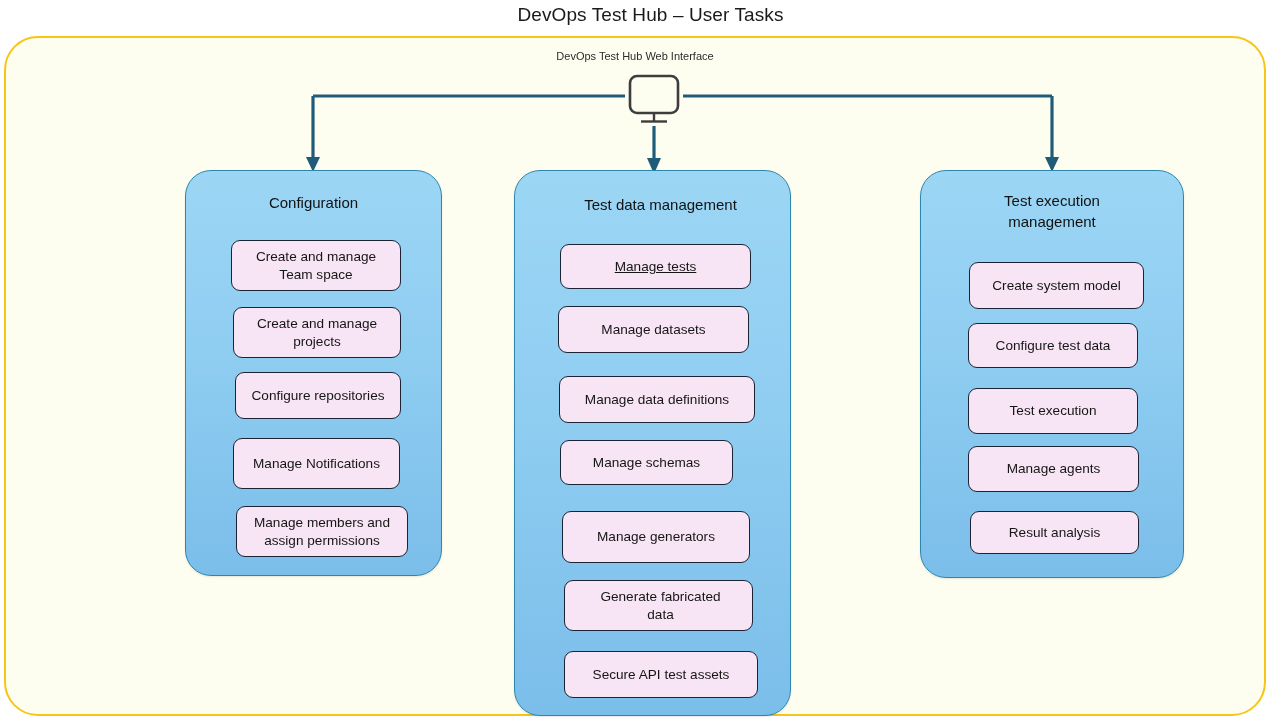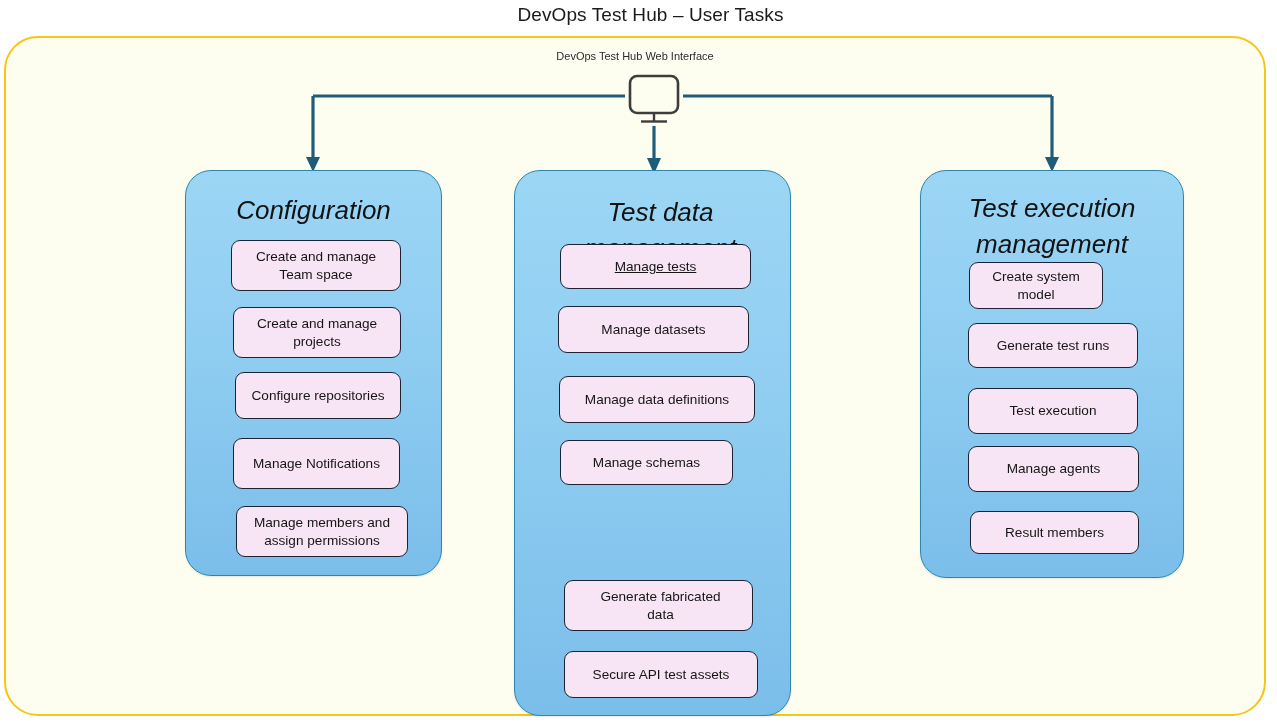--- a/index.html
+++ b/index.html
@@ -80,26 +80,25 @@
   .group-panel {
     position: absolute;
     box-sizing: border-box;
     border: 1.6px solid #2E86AB;
     border-radius: 26px;
     background: linear-gradient(180deg, #9CD6F5 0%, #8FCDF1 45%, #7BBEEA 100%);
     box-shadow: 0 1px 2px rgba(0,0,0,0.10);
   }
   .group-title {
     text-align: center;
-    font-size: 26px;
+    font-size: 15px;
     color: #121212;
     line-height: 1.38;
     padding: 0 10px;
     white-space: pre-line;
-    font-style: italic;
   }
 
   
   .task-box {
     position: absolute;
     box-sizing: border-box;
     border: 1.9px solid #1c2433;
     border-radius: 9px;
     background: #F7E4F4;
     display: flex;
@@ -156,27 +155,28 @@
   <div class="task-box" style="left:236px; top:506px; width:172px; height:51px;">Manage members and
 assign permissions</div>
 
   <div class="group-panel" style="left:514px; top:170px; width:277px; height:546px;">
     <div class="group-title" style="margin-top:24px;margin-left:16px;">Test data management</div>
   </div>
   <div class="task-box" style="left:560px; top:244px; width:191px; height:45px;text-decoration:underline;">Manage tests</div>
   <div class="task-box" style="left:558px; top:306px; width:191px; height:47px;">Manage datasets</div>
   <div class="task-box" style="left:559px; top:376px; width:196px; height:47px;">Manage data definitions</div>
   <div class="task-box" style="left:560px; top:440px; width:173px; height:45px;">Manage schemas</div>
+  <div class="task-box" style="left:562px; top:511px; width:188px; height:52px;">Manage generators</div>
   <div class="task-box" style="left:564px; top:580px; width:189px; height:51px;padding-left:10px;">Generate fabricated
 data</div>
   <div class="task-box" style="left:564px; top:651px; width:194px; height:47px;">Secure API test assets</div>
 
   <div class="group-panel" style="left:920px; top:170px; width:264px; height:408px;">
     <div class="group-title" style="margin-top:20px;">Test execution
 management</div>
   </div>
-  <div class="task-box" style="left:969px; top:262px; width:134px; height:47px;text-align:center;">Create system model</div>
-  <div class="task-box" style="left:968px; top:323px; width:170px; height:45px;">Generate test runs</div>
+  <div class="task-box" style="left:969px; top:262px; width:175px; height:47px;text-align:center;">Create system model</div>
+  <div class="task-box" style="left:968px; top:323px; width:170px; height:45px;">Configure test data</div>
   <div class="task-box" style="left:968px; top:388px; width:170px; height:46px;">Test execution</div>
   <div class="task-box" style="left:968px; top:446px; width:171px; height:46px;">Manage agents</div>
-  <div class="task-box" style="left:970px; top:511px; width:169px; height:43px;">Result members</div>
+  <div class="task-box" style="left:970px; top:511px; width:169px; height:43px;">Result analysis</div>
 
 </div>
 
 </body></html>

